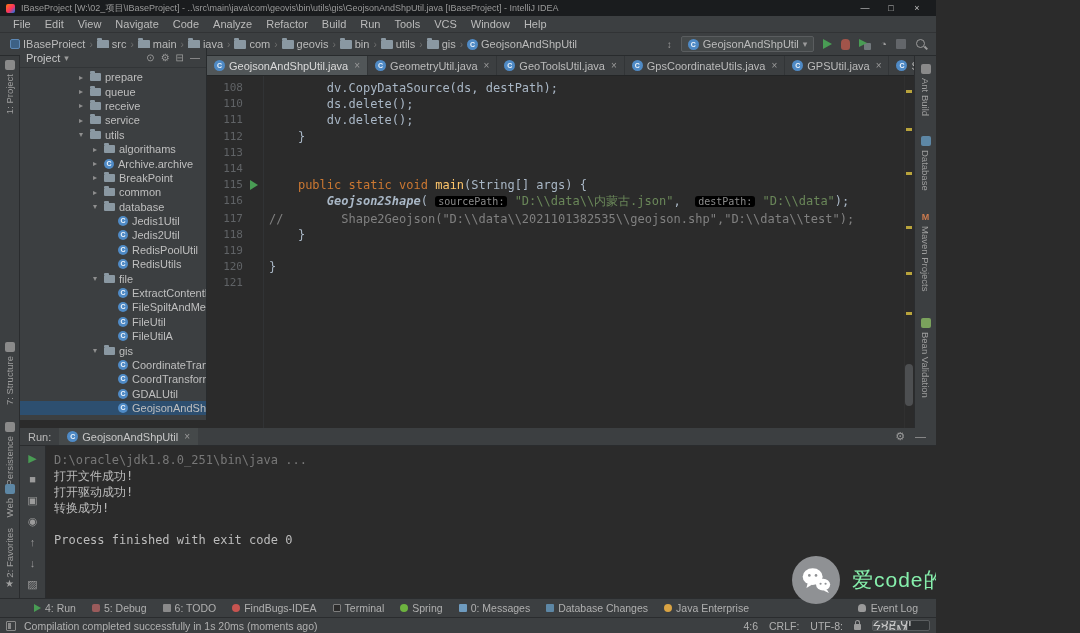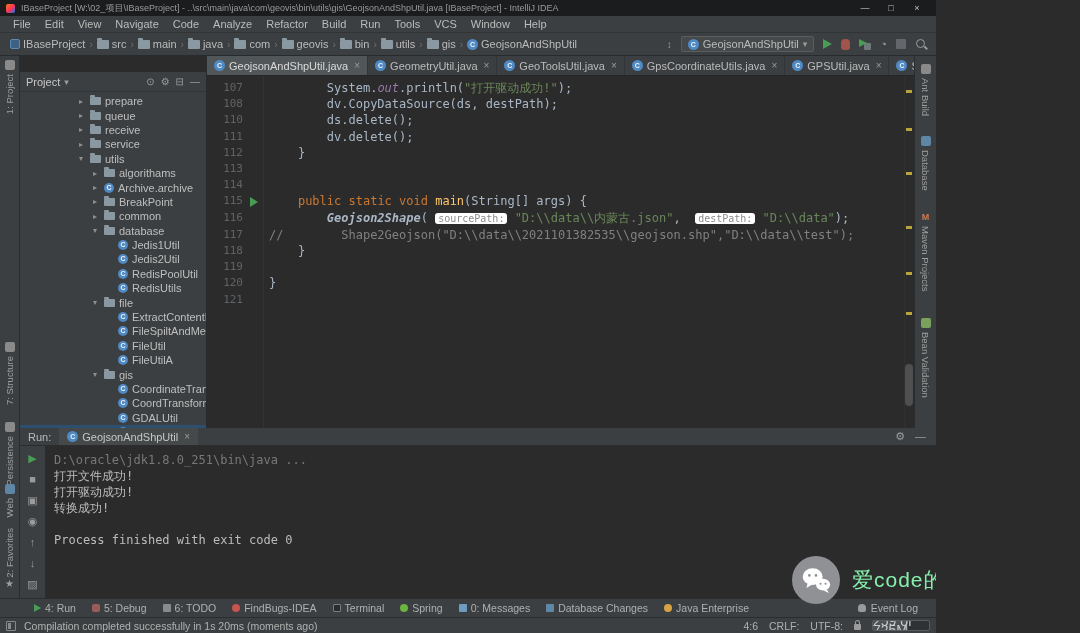--- a/index.html
+++ b/index.html
@@ -52,21 +52,21 @@
   .vtext{writing-mode:vertical-rl;transform:rotate(180deg);white-space:nowrap}
   .vtext-r{writing-mode:vertical-rl;white-space:nowrap}
   .stripe-ic{width:10px;height:10px;background:#8a8a8a;border-radius:2px;flex:0 0 auto}
   .si-maven{background:none;color:#cb7a4e;font-weight:bold;font-size:9px;width:auto;height:auto;line-height:10px}
   .si-database{background:#5d87a5}
   .si-bean{background:#7aa25c}
   .si-web{background:#5d87a5}
   .si-favorites{background:none;color:#9f9f9f}
 
   
-  .project-panel{position:absolute;left:20px;top:72px;width:187px;height:372px;background:#3c3f41;border-right:1px solid #282b2d;overflow:hidden}
+  .project-panel{position:absolute;left:20px;top:48px;width:187px;height:372px;background:#3c3f41;border-right:1px solid #282b2d;overflow:hidden}
   .panel-header{height:20px;display:flex;align-items:center;gap:4px;padding:0 6px;font-size:11px;color:#c7c7c7;border-bottom:1px solid #323537}
   .ph-icons{margin-left:auto;display:flex;gap:6px;color:#9b9b9b;font-size:10px}
   .project-tree{position:absolute;top:22px;left:0;right:0;bottom:0;overflow:hidden}
   .tree-row{display:flex;align-items:center;gap:4px;height:14.4px;font-size:11px;color:#bfbfbf;white-space:nowrap;overflow:hidden}
   .tree-row.selected{background:#2d4f70}
   .tree-arrow{width:10px;font-size:8px;color:#8f8f8f;text-align:center;flex:0 0 auto}
   .tree-row .folder-icon{width:11px;height:8px}
   .tree-label{overflow:hidden}
 
   
@@ -82,21 +82,21 @@
   .run-slot{width:14px;flex:0 0 auto;display:flex;align-items:center;justify-content:center}
   .run-tri{width:0;height:0;border-left:8px solid #499C54;border-top:5px solid transparent;border-bottom:5px solid transparent}
   .code-text{white-space:pre;margin-left:8px}
   .c-plain{color:#a9b7c6}
   .c-kw{color:#cc7832}
   .c-str{color:#6a8759}
   .c-cmt{color:#808080}
   .c-field{color:#9876aa;font-style:italic}
   .c-method{color:#ffc66b}
   .c-static{color:#a9b7c6;font-style:italic;font-weight:bold}
-  .c-hint{color:#8c8c8c;background:#ffffff;border-radius:3px;padding:0 3px;font-size:10px}
+  .c-hint{color:#8c8c8c;background:#000000;border-radius:3px;padding:0 3px;font-size:10px}
   .error-stripe{position:absolute;right:0;top:20px;width:10px;bottom:0;background:#2b2b2b;border-left:1px solid #303030}
   .stripe-mark{position:absolute;right:2px;width:6px;height:3px;background:#b8a33c}
   .scroll-thumb{position:absolute;right:1px;width:8px;height:42px;background:#4d4f51;border-radius:4px;top:288px}
 
   
   .run-panel{position:absolute;left:20px;top:428px;right:0;height:170px;background:#2b2b2b}
   .run-header{height:18px;background:#3c3f41;border-bottom:1px solid #2a2c2e;display:flex;align-items:center;font-size:11px;padding-left:8px;gap:8px}
   .run-tab{display:flex;align-items:center;gap:4px;background:#45494a;height:100%;padding:0 8px;color:#c7c7c7}
   .run-header-icons{margin-left:auto;display:flex;gap:10px;padding-right:10px;color:#9b9b9b;font-size:11px}
   .run-body{position:absolute;top:18px;left:0;right:0;bottom:0}
@@ -432,21 +432,20 @@
           <span class="tab-label">ShpUtil.java</span>
           <span class="tab-close">×</span>
         </div>
         <div class="tab">
           <span class="class-icon sm">C</span>
           <span class="tab-label">ShapeBufferUtil.java</span>
         </div>
       </div>
     <div class="code-area">
       <div class="gutter-sep"></div>
-    <div class="code-row"><span class="lnum">107</span><span class="run-slot"></span><span class="code-text"><span class="c-plain">        System.</span><span class="c-field">out</span><span class="c-plain">.println(</span><span class="c-str">"打开驱动成功!"</span><span class="c-plain">);</span></span></div>
         <div class="code-row"><span class="lnum">108</span><span class="run-slot"></span><span class="code-text"><span class="c-plain">        dv.CopyDataSource(ds, destPath);</span></span></div>
         <div class="code-row"><span class="lnum">110</span><span class="run-slot"></span><span class="code-text"><span class="c-plain">        ds.delete();</span></span></div>
         <div class="code-row"><span class="lnum">111</span><span class="run-slot"></span><span class="code-text"><span class="c-plain">        dv.delete();</span></span></div>
         <div class="code-row"><span class="lnum">112</span><span class="run-slot"></span><span class="code-text"><span class="c-plain">    }</span></span></div>
         <div class="code-row"><span class="lnum">113</span><span class="run-slot"></span><span class="code-text"></span></div>
         <div class="code-row"><span class="lnum">114</span><span class="run-slot"></span><span class="code-text"></span></div>
         <div class="code-row"><span class="lnum">115</span><span class="run-slot"><span class="run-tri"></span></span><span class="code-text"><span class="c-plain">    </span><span class="c-kw">public static void </span><span class="c-method">main</span><span class="c-plain">(String[] args) {</span></span></div>
         <div class="code-row"><span class="lnum">116</span><span class="run-slot"></span><span class="code-text"><span class="c-plain">        </span><span class="c-static">Geojson2Shape</span><span class="c-plain">( </span><span class="c-hint">sourcePath:</span><span class="c-plain"> </span><span class="c-str">"D:\\data\\内蒙古.json"</span><span class="c-plain">,  </span><span class="c-hint">destPath:</span><span class="c-plain"> </span><span class="c-str">"D:\\data"</span><span class="c-plain">);</span></span></div>
         <div class="code-row"><span class="lnum">117</span><span class="run-slot"></span><span class="code-text"><span class="c-cmt">//        Shape2Geojson("D:\\data\\2021101382535\\geojson.shp","D:\\data\\test");</span></span></div>
         <div class="code-row"><span class="lnum">118</span><span class="run-slot"></span><span class="code-text"><span class="c-plain">    }</span></span></div>

